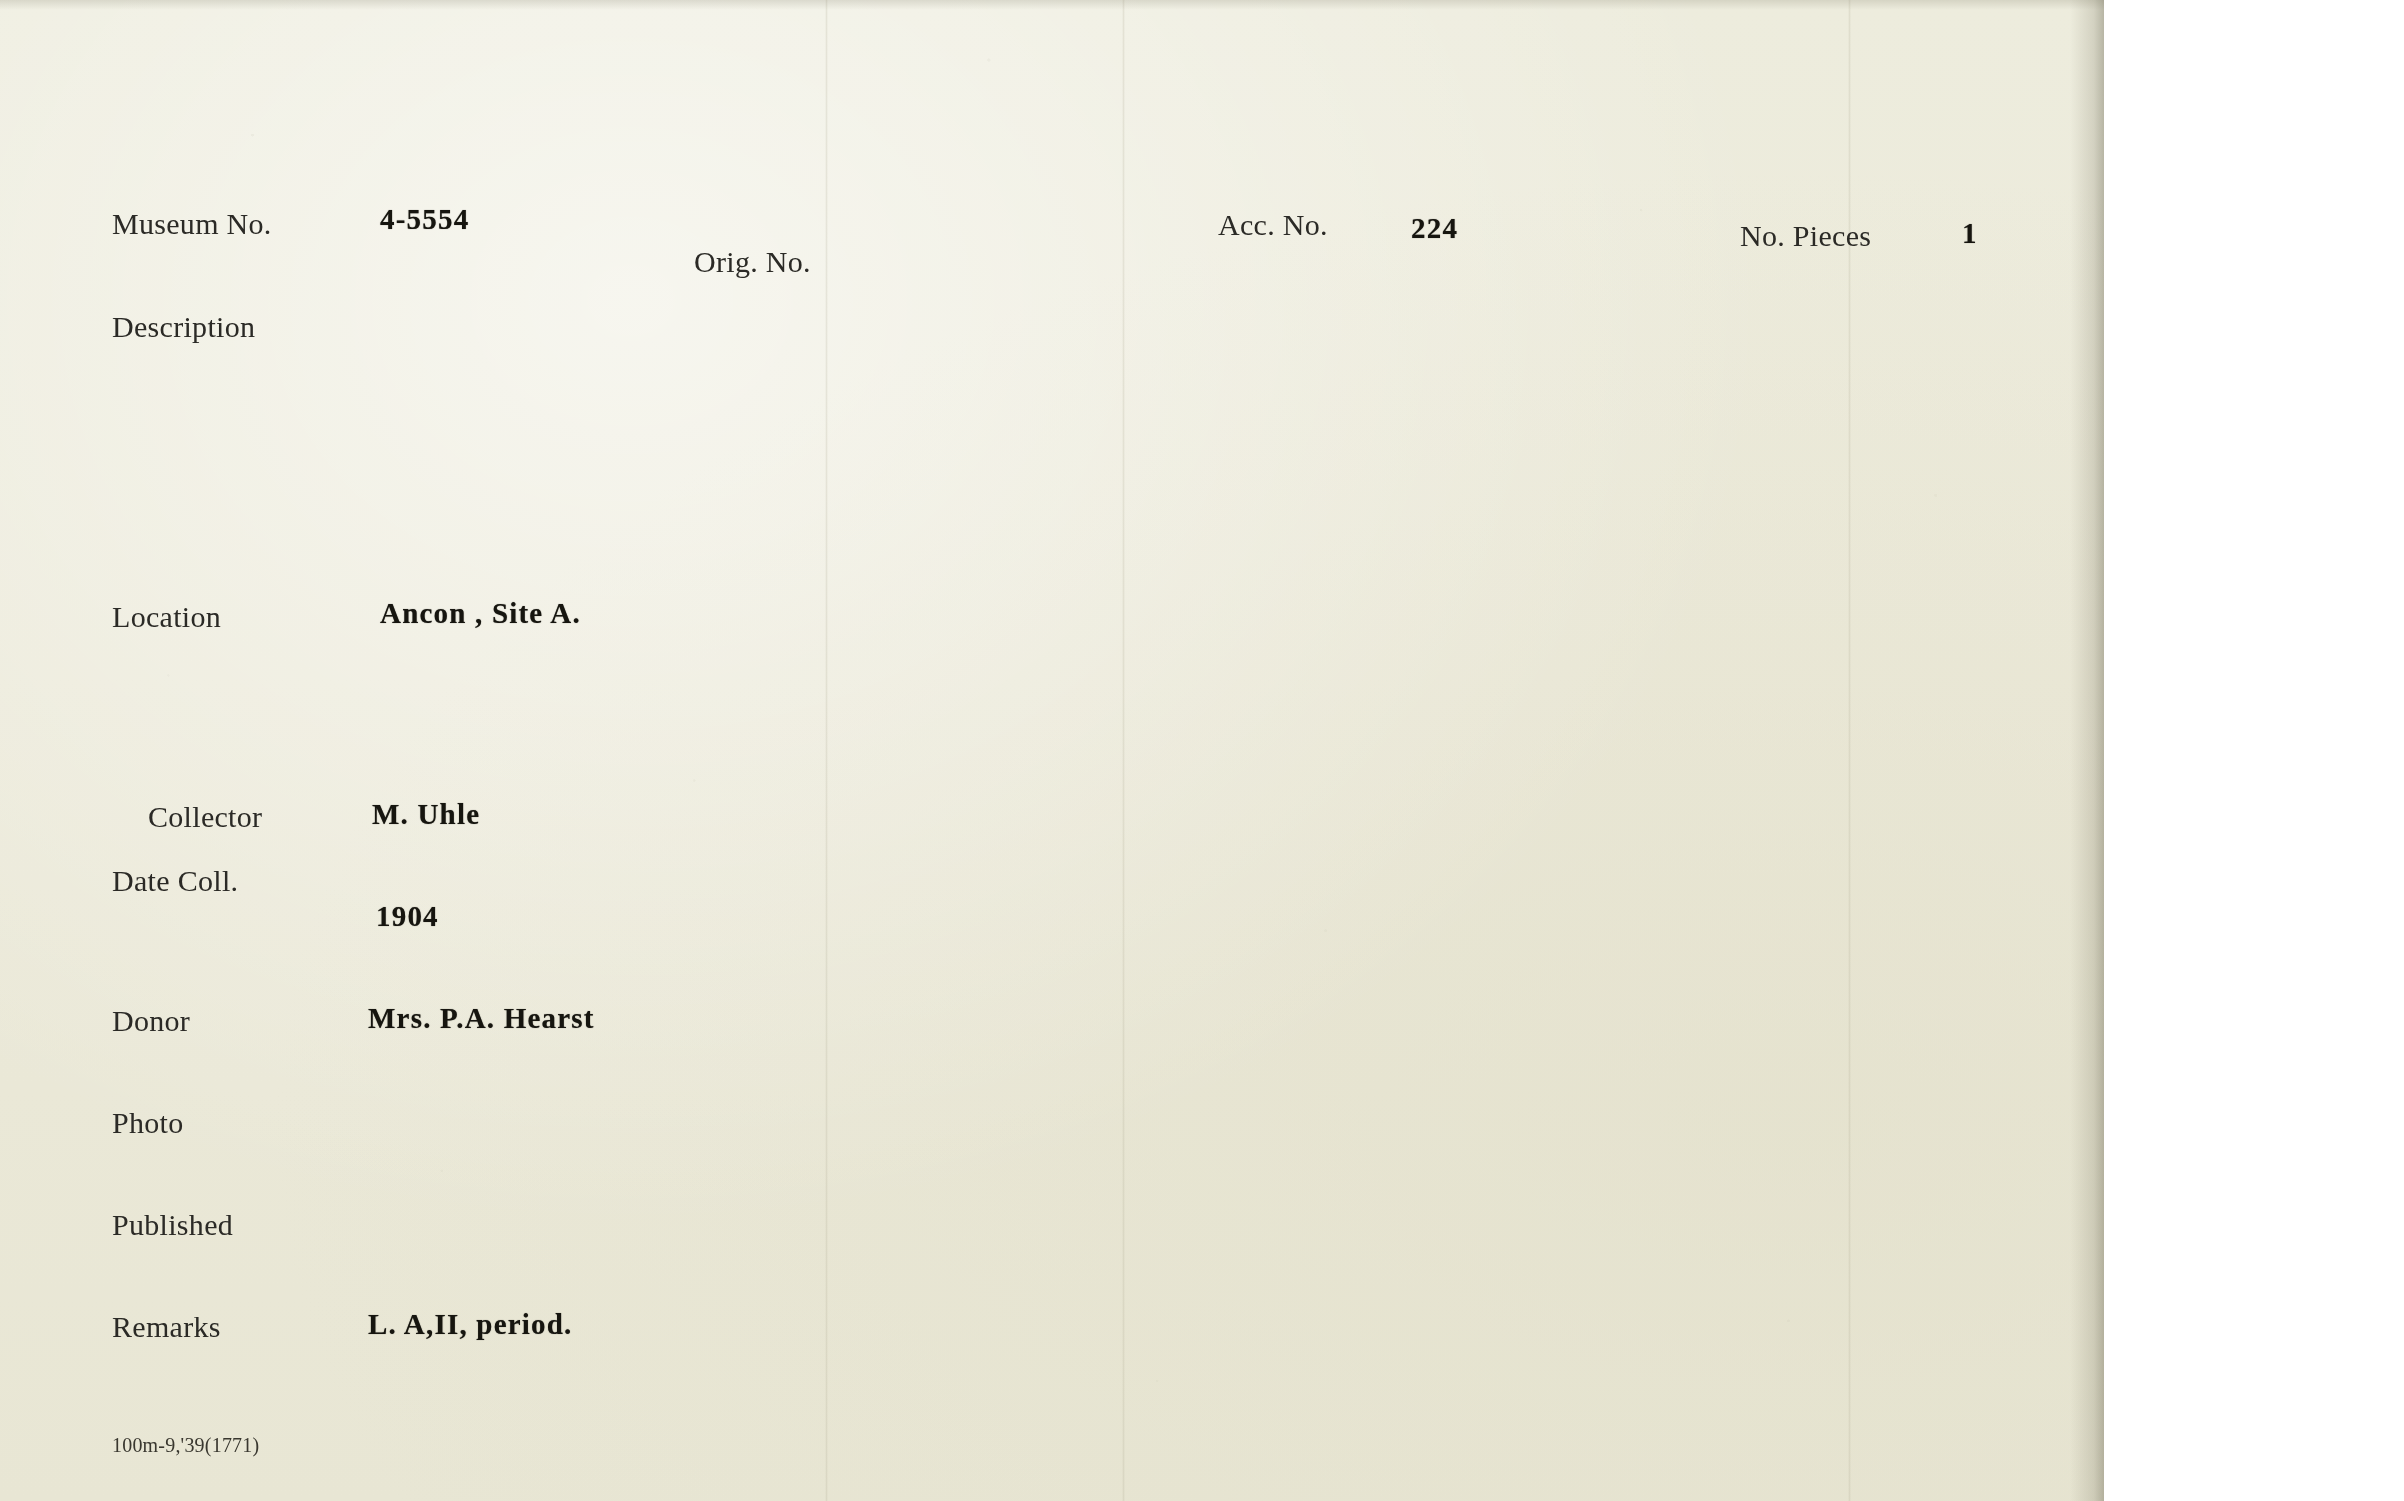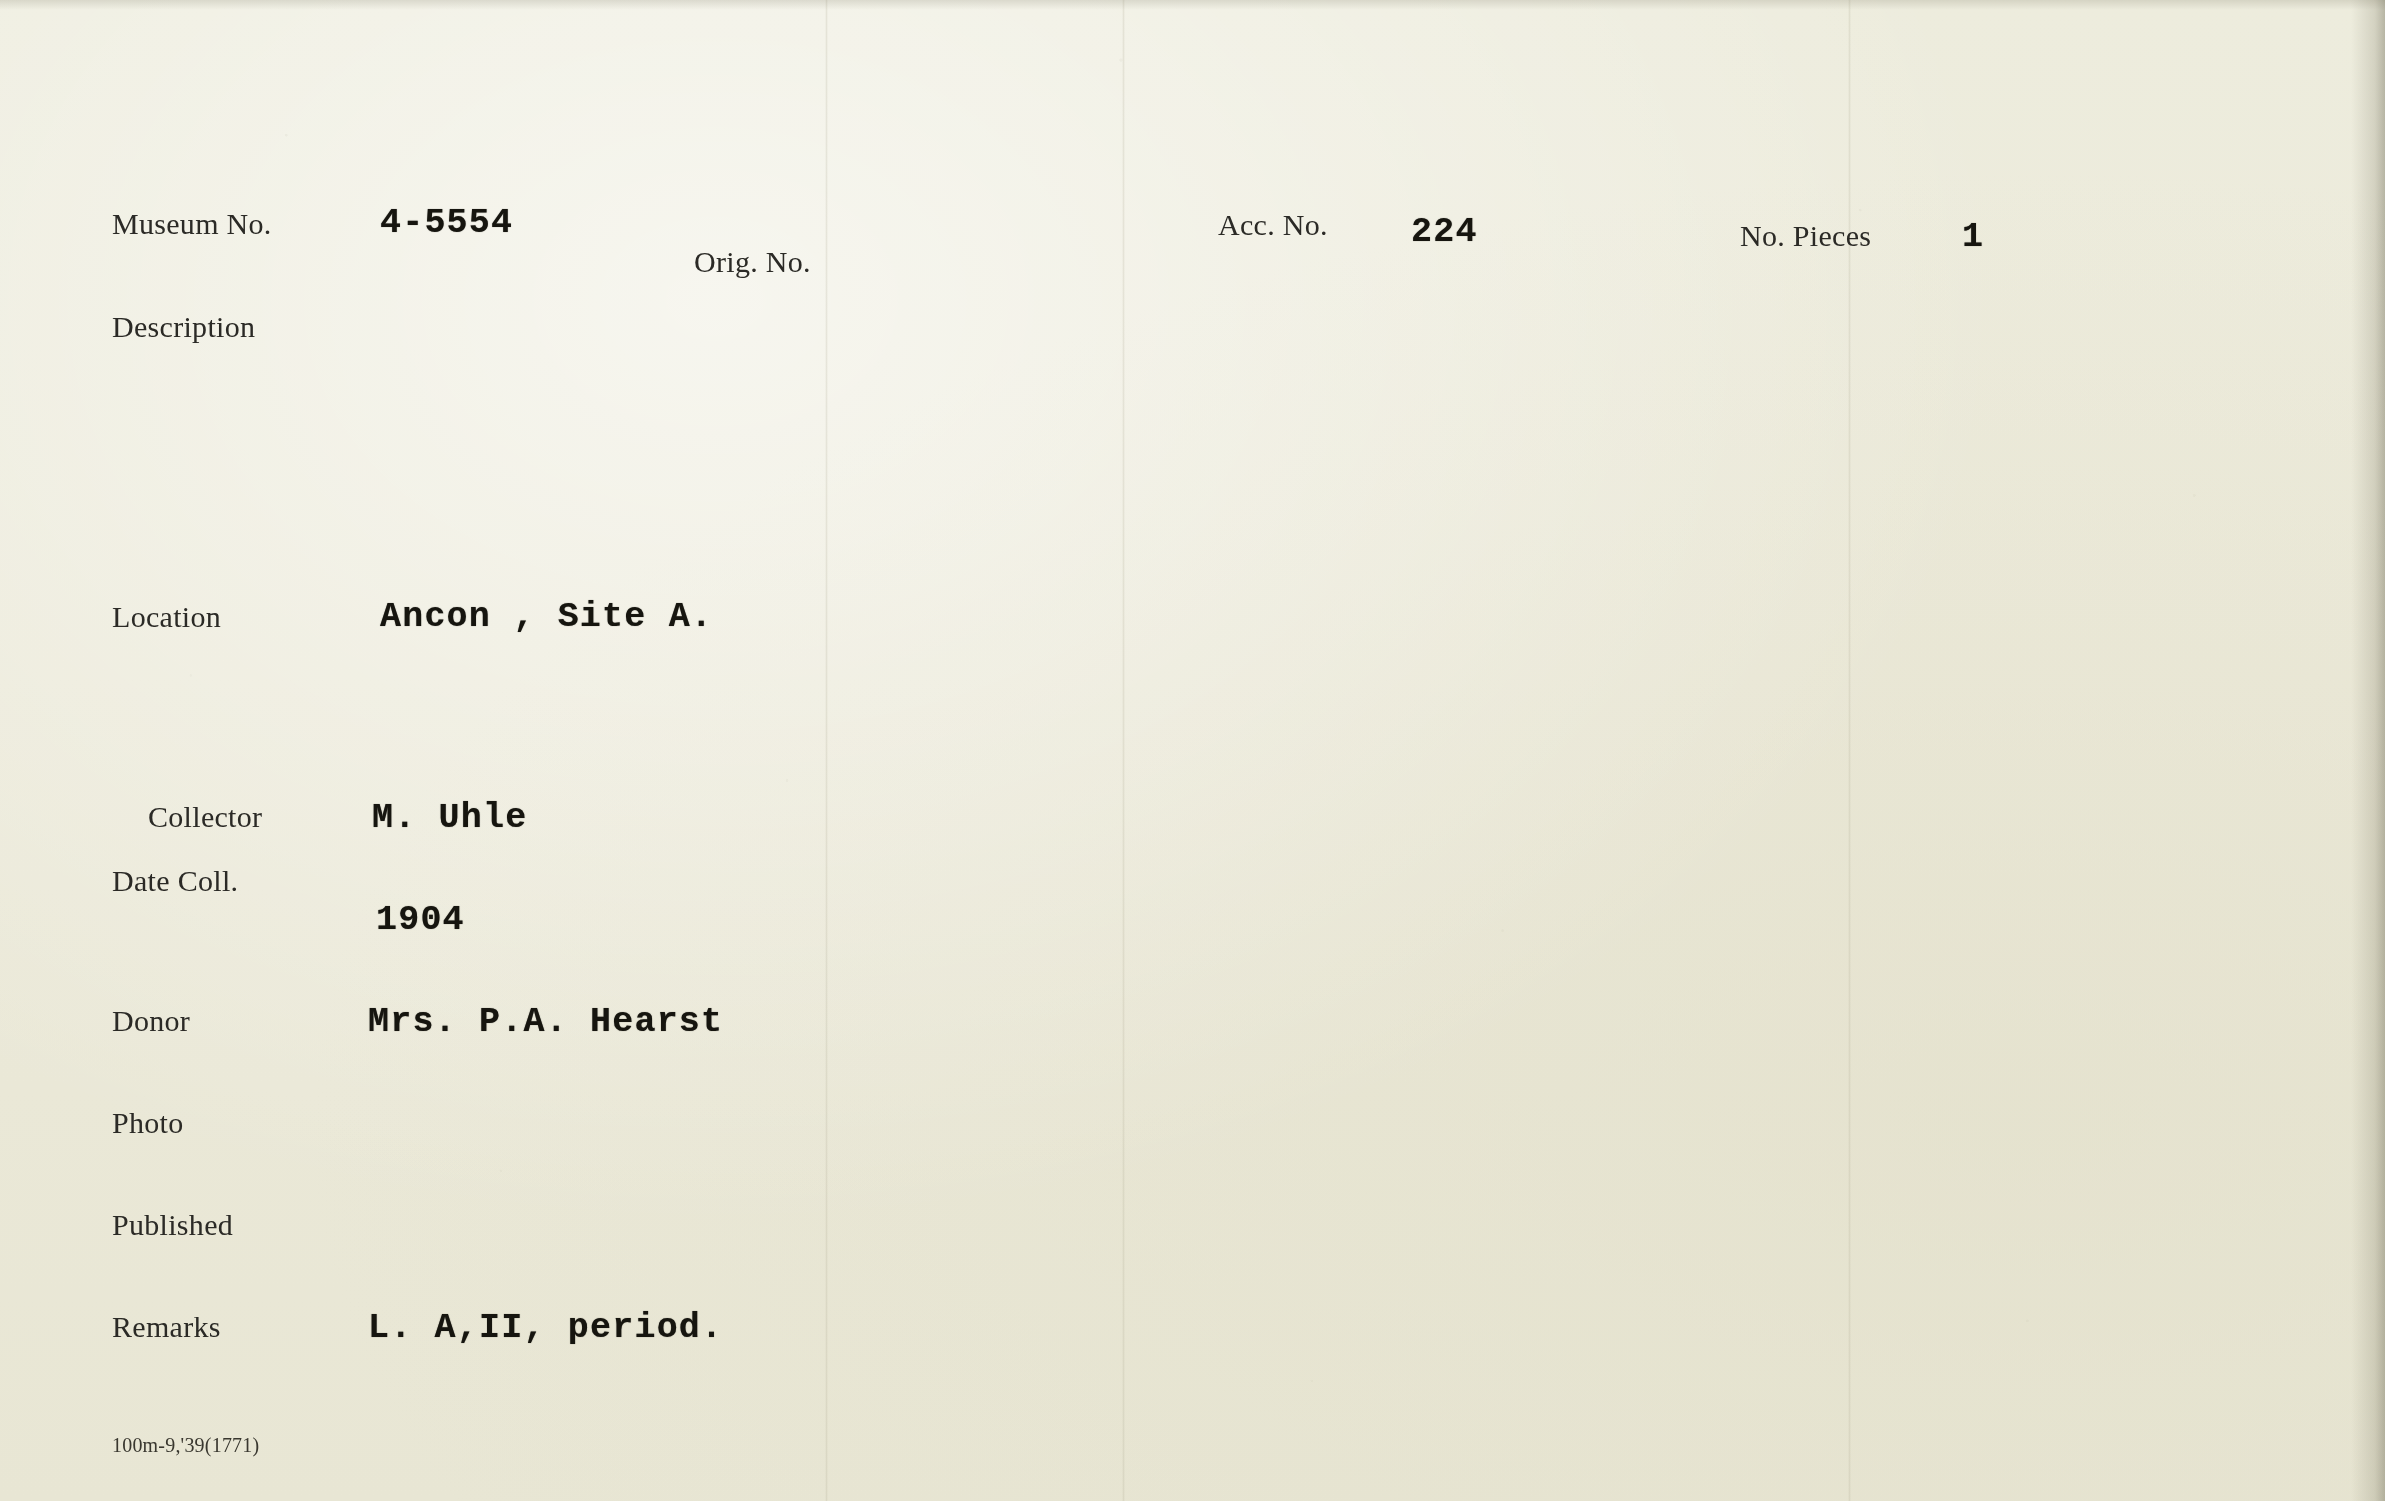--- a/index.html
+++ b/index.html
@@ -10,21 +10,21 @@
   body {
     width: 2404px;
     height: 1501px;
     font-family: "Liberation Serif", serif;
     overflow: hidden;
   }
 
   
   .card {
     position: relative;
-    width: 2385px;
+    width: 2104px;
     height: 1501px;
     background:
       radial-gradient(ellipse at 30% 20%, rgba(255,255,255,0.55) 0%, rgba(255,255,255,0) 55%),
       radial-gradient(ellipse at 85% 75%, rgba(225,222,200,0.55) 0%, rgba(225,222,200,0) 60%),
       linear-gradient(180deg, #edecdd 0%, #eceada 45%, #e8e6d4 100%);
     box-sizing: border-box;
   }
   
   .speckle {
     position: absolute;
@@ -74,23 +74,23 @@
     font-family: "Liberation Serif", serif;
     font-size: 30px;
     color: #2b2a26;
     letter-spacing: .3px;
     white-space: nowrap;
   }
 
   
   .typed {
     position: absolute;
-    font-family: Liberation Mono, monospace;
+    font-family: Liberation Serif, serif;
     font-weight: bold;
-    font-size: 35px;
+    font-size: 29px;
     color: #16150f;
     letter-spacing: 1.2px;
     white-space: nowrap;
     text-shadow: 0 0 1px rgba(20,19,12,.55);
   }
 
   .footer {
     position: absolute;
     left: 112px;
     top: 1434px;

